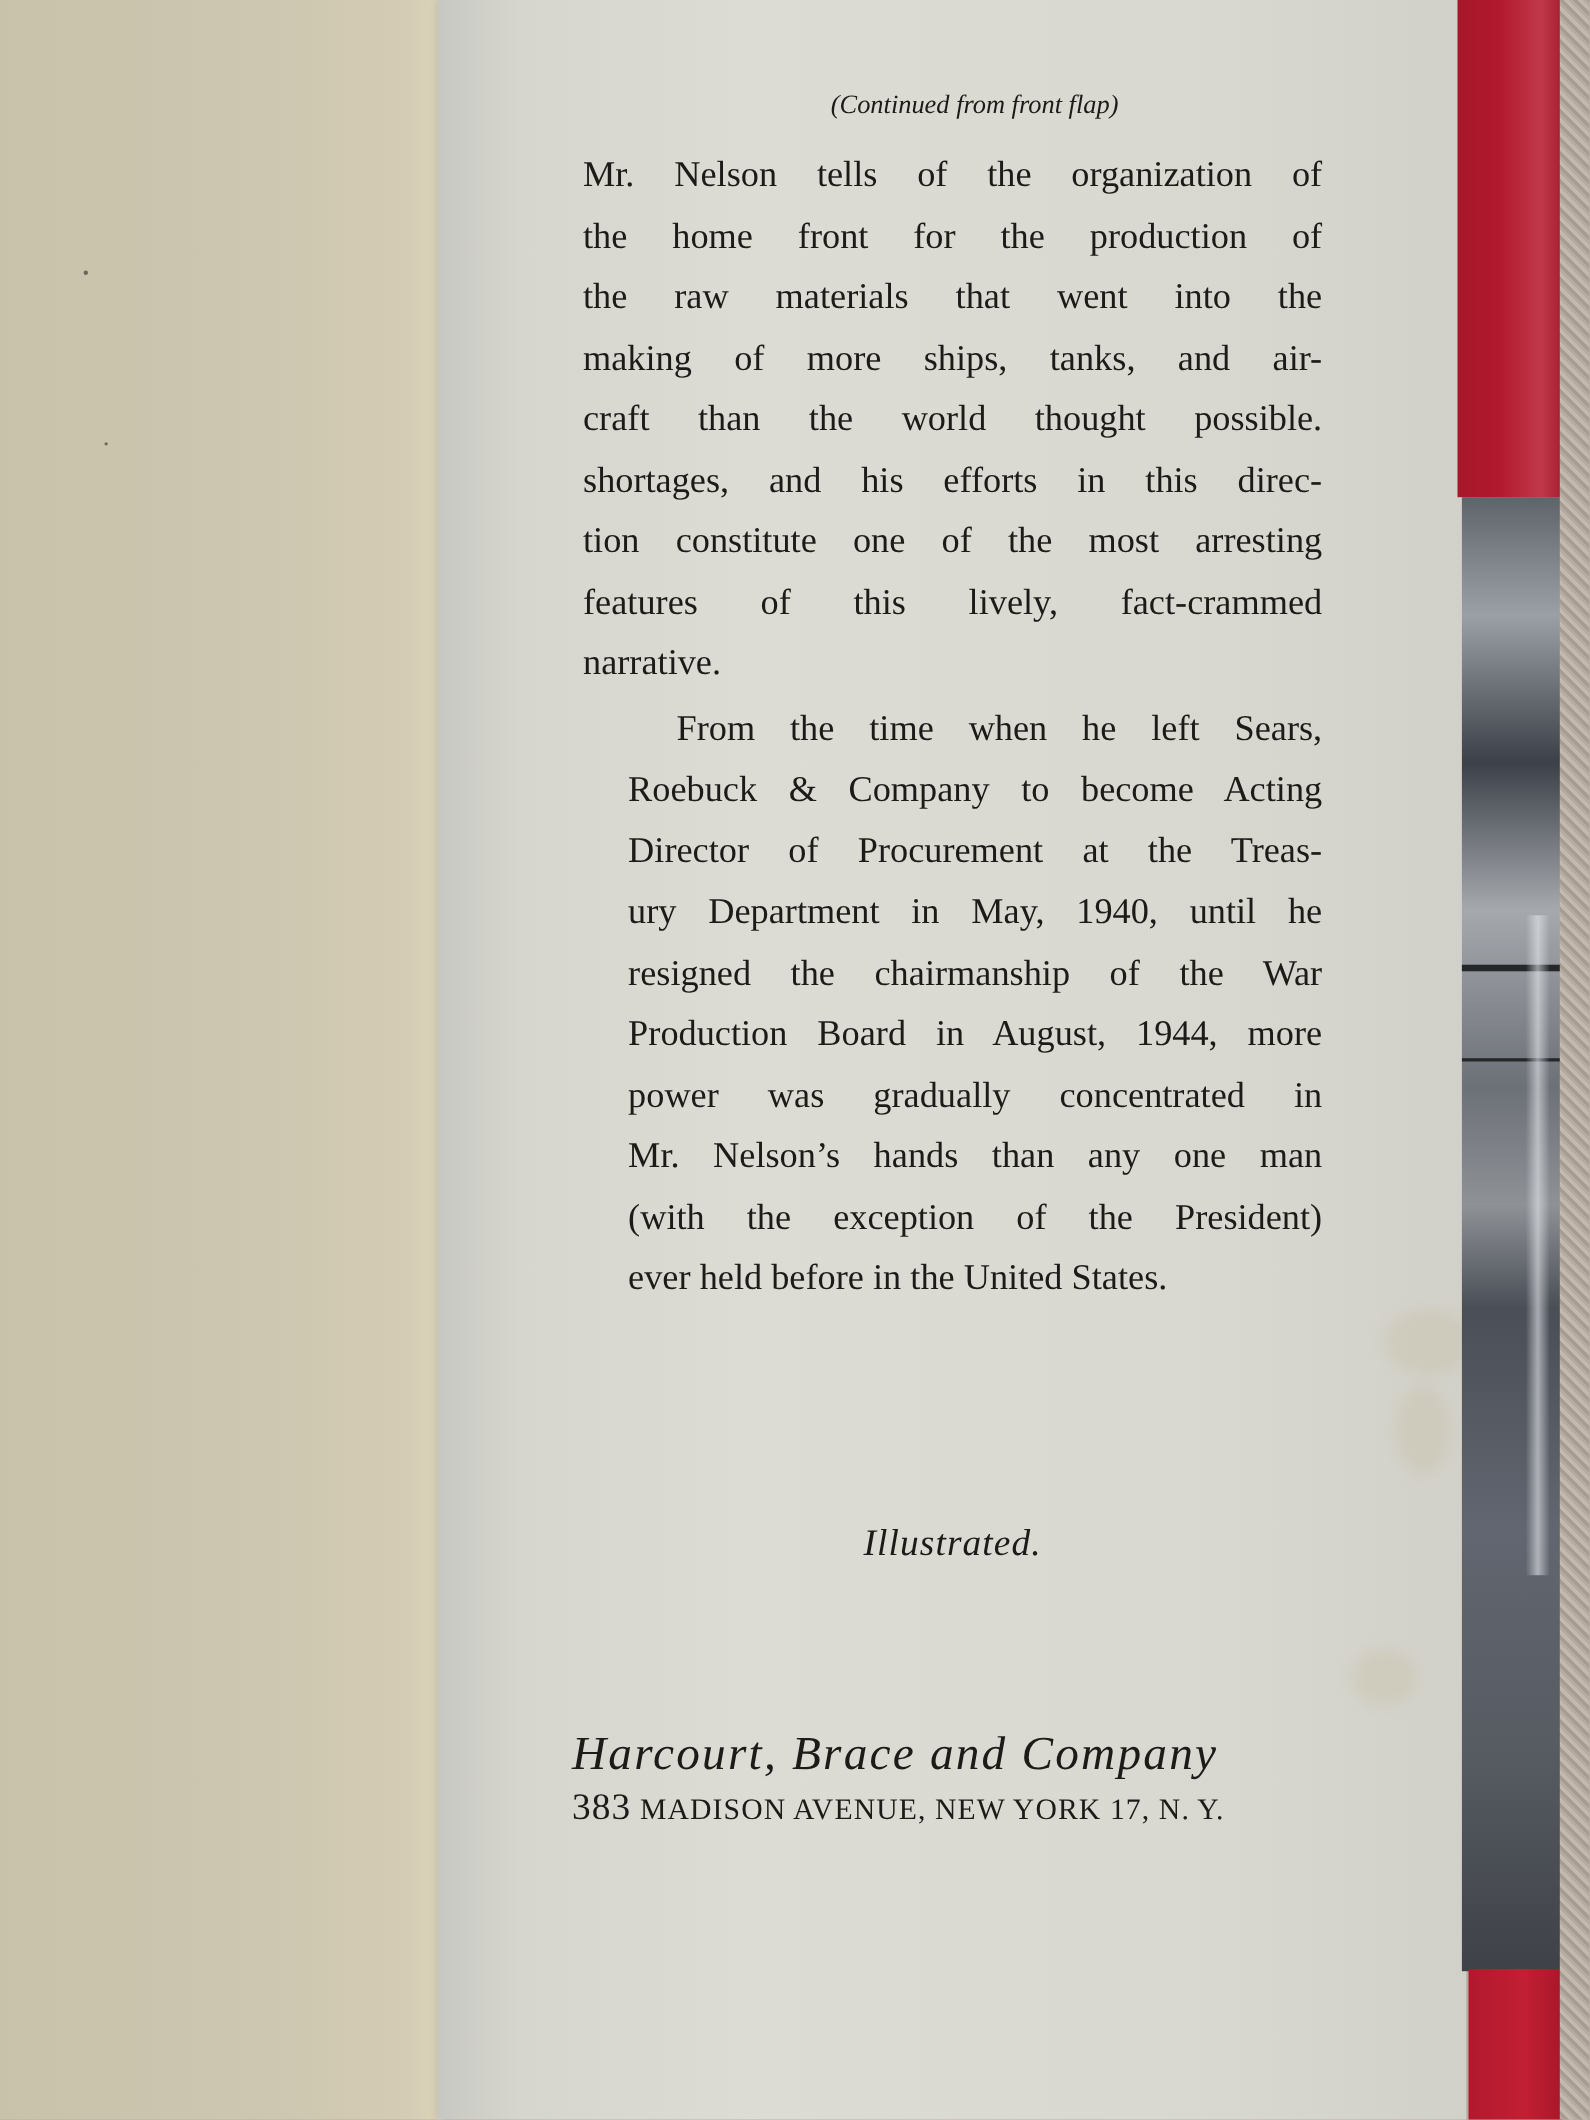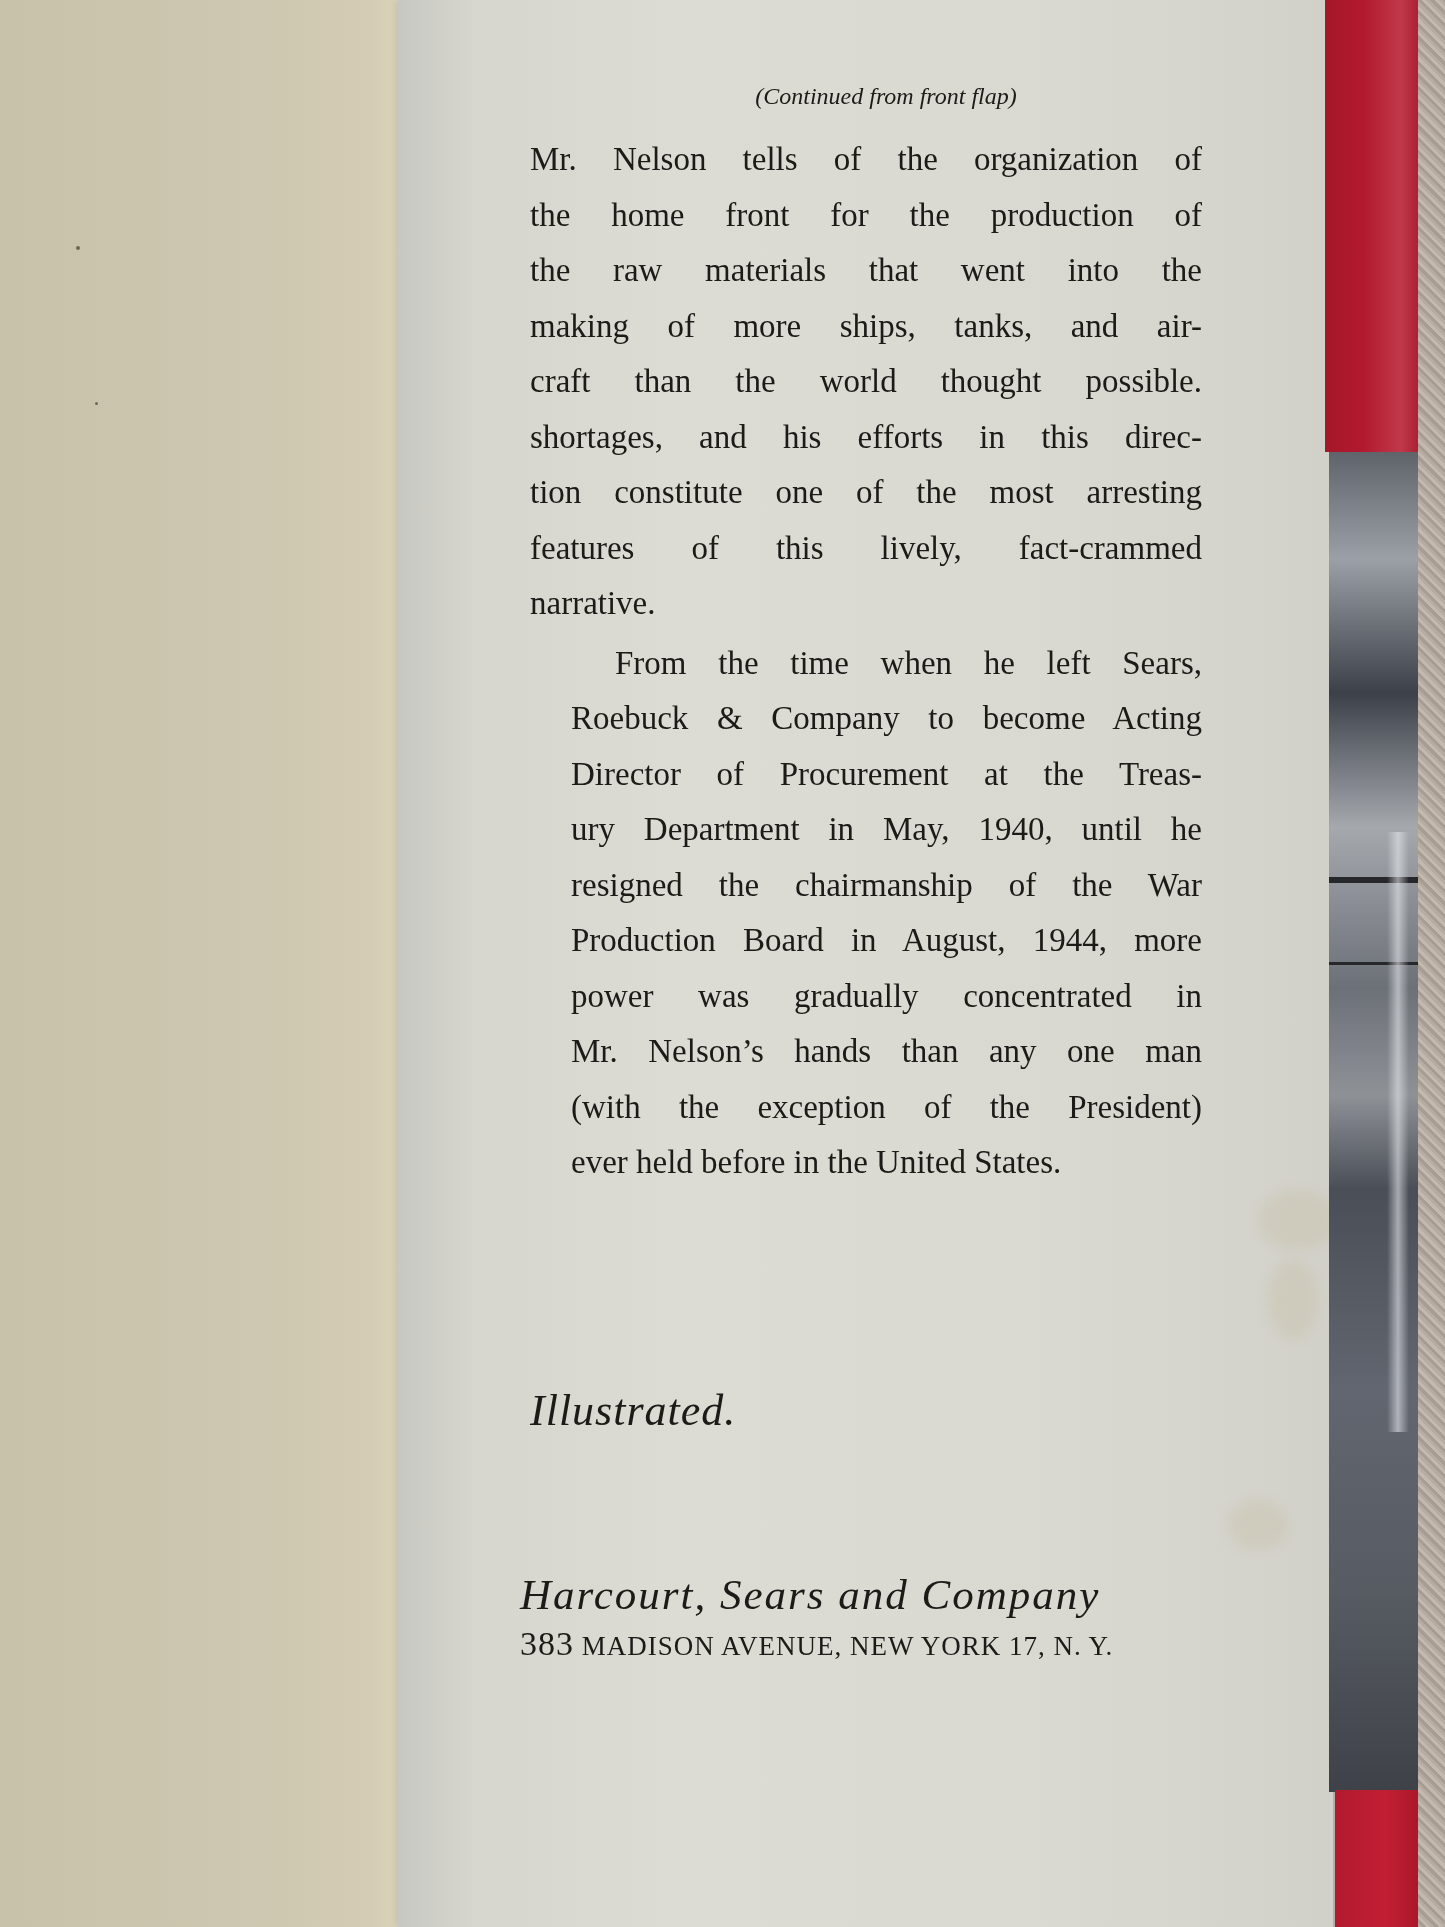--- a/index.html
+++ b/index.html
@@ -29,22 +29,22 @@
     .continued {
       text-align: center; font-style: italic; font-size: 24px; margin: 0; line-height: 72px;
       padding-left: 40px;
       font-family: Liberation Serif, serif;
     }
     .para { margin: 0; text-align: justify; text-align-last: left; hyphens: none; }
     .para .line { display: block; text-align: justify; text-align-last: justify; white-space: nowrap; }
     .para .line.last { text-align-last: left; }
     .para.indent .line.first { text-indent: 44px; }
     .illustrated {
-      position: absolute; left: 530px; top: 1385px; width: 672px; text-align: left;
-      font-style: italic; font-size: 44px; color: #1c1b18; letter-spacing: 1px;
+      position: absolute; left: 530px; top: 1385px; width: 672px; text-align: center;
+      font-style: italic; font-size: 34px; color: #1c1b18; letter-spacing: 1px;
     }
     .publisher {
       position: absolute; left: 520px; top: 1570px; width: 700px; color: #1c1b18;
     }
     .publisher .name {
       font-style: italic; font-size: 43px; letter-spacing: 2px; white-space: nowrap; display: block;
     }
     .publisher .address {
       font-size: 27px; letter-spacing: 1px; white-space: nowrap; display: block; margin-top: 6px;
     }
@@ -114,21 +114,21 @@
       <span class="line">power was gradually concentrated in</span>
       <span class="line">Mr. Nelson’s hands than any one man</span>
       <span class="line">(with the exception of the President)</span>
       <span class="line last">ever held before in the United States.</span>
     </p>
 </div>
 
 <div class="illustrated">Illustrated.</div>
 
 <div class="publisher">
-  <span class="name">Harcourt, Sears and Company</span>
+  <span class="name">Harcourt, Brace and Company</span>
   <span class="address"><span class="num">383</span> <span>MADISON AVENUE, NEW YORK 17, N. Y.</span></span>
 </div>
 
 <div class="spine">
   <div class="red-top"></div>
   <div class="photo">
     <div class="bar" style="top:425px;"></div>
     <div class="bar" style="top:510px;height:3px;"></div>
     <div class="streak"></div>
   </div>

